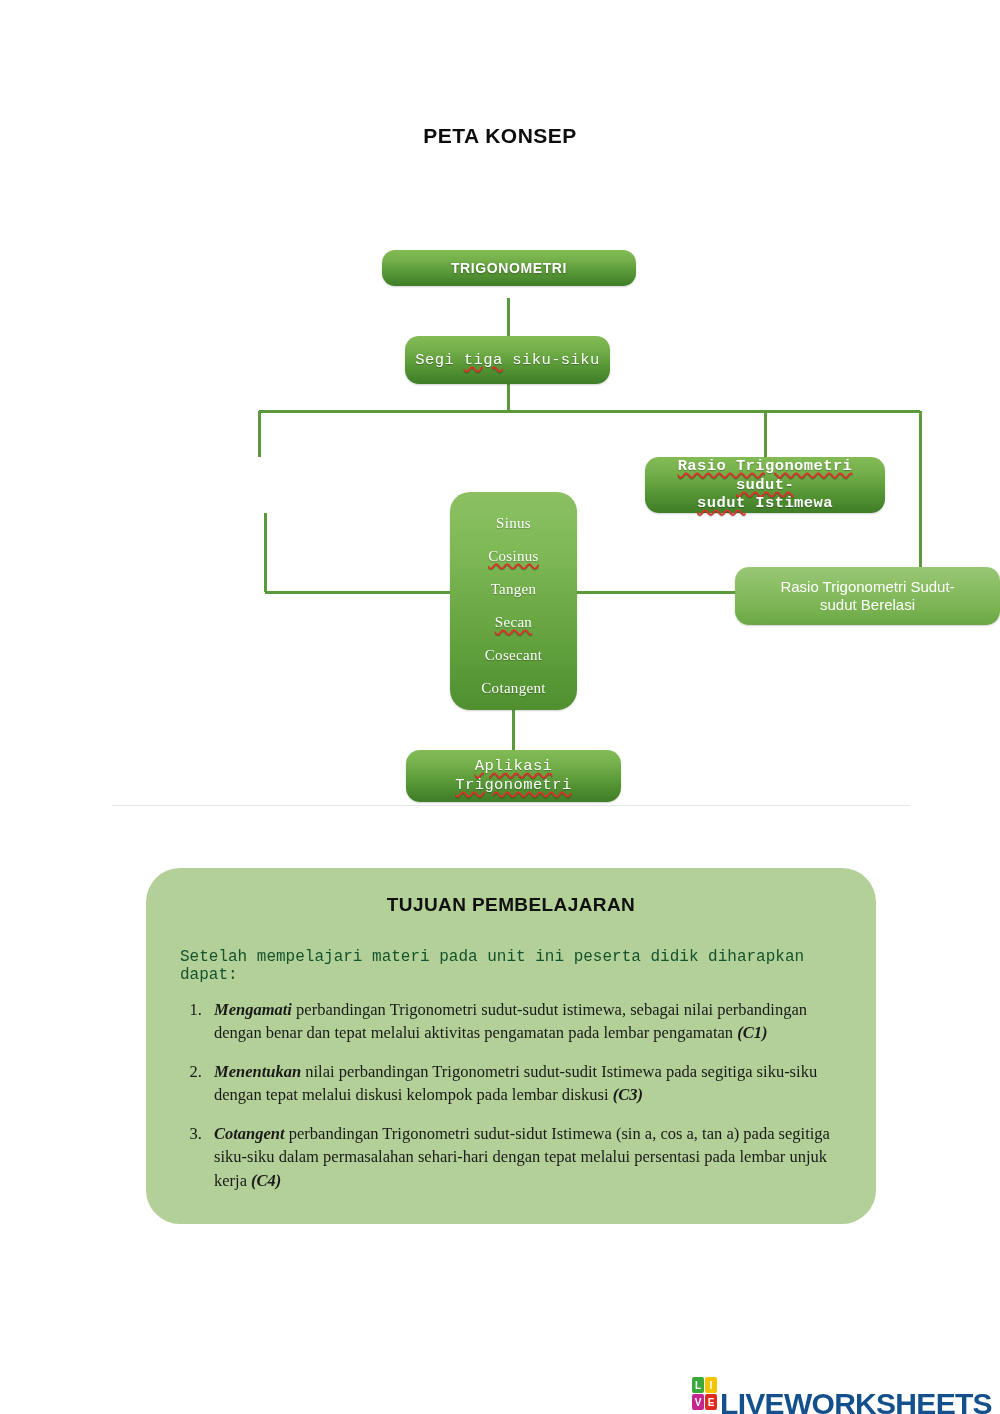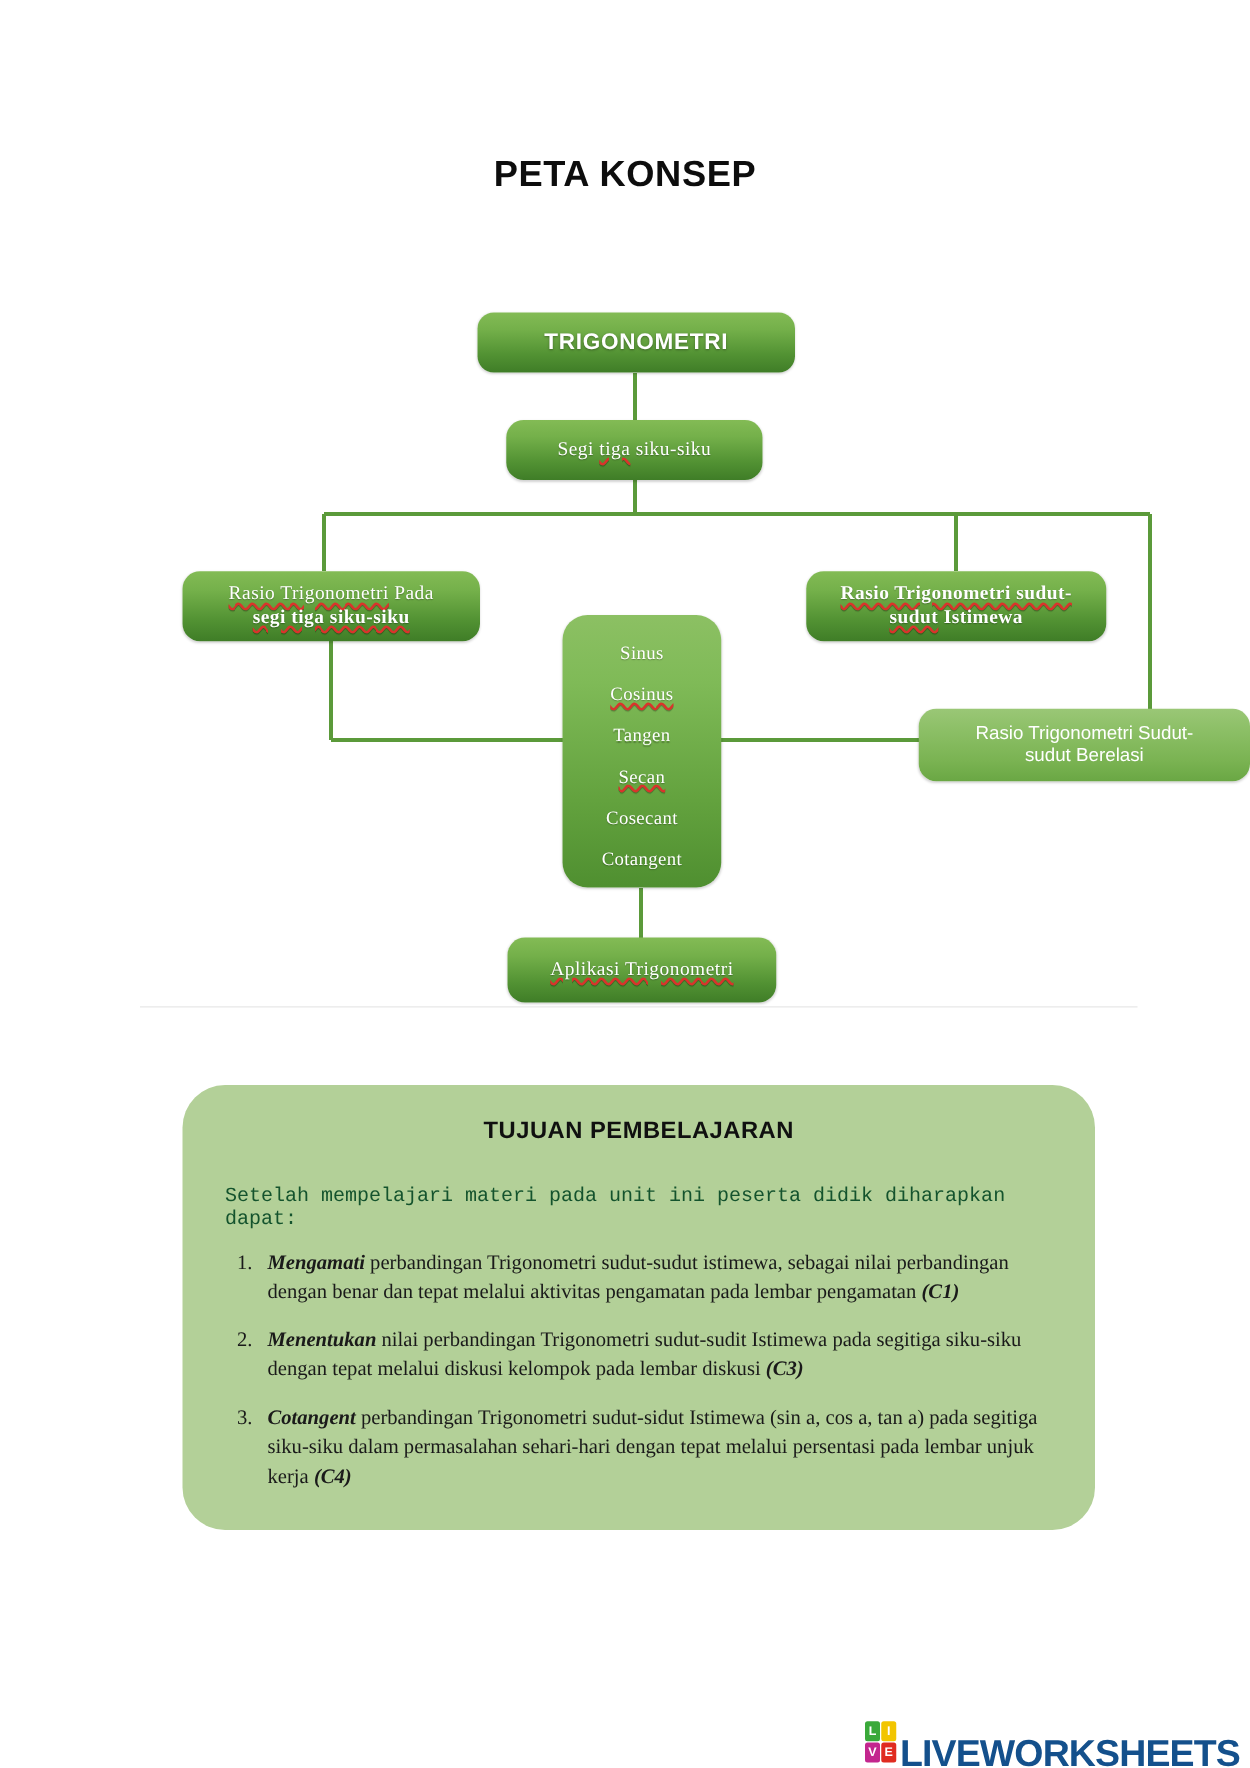--- a/index.html
+++ b/index.html
@@ -18,21 +18,21 @@
 
   
   .page-title {
     position: absolute;
     left: 0;
     top: 124px;
     width: 1000px;
     text-align: center;
     font-family: "Liberation Sans", sans-serif;
     font-weight: bold;
-    font-size: 29px;
+    font-size: 21px;
     letter-spacing: 0.5px;
     color: #0d0d0d;
   }
 
   
   .concept-map {
     position: absolute;
     left: 0;
     top: 0;
     width: 1000px;
@@ -59,32 +59,32 @@
     align-items: center;
     justify-content: center;
     background: linear-gradient(to bottom, #83bb55 0%, #74b04a 28%, #529233 70%, #3f7d27 100%);
     box-shadow: 0 1px 2px rgba(0,0,0,0.18);
     line-height: 1.2;
   }
   .node-inner { width: 100%; padding: 0 10px; box-sizing: border-box; }
 
   
   .node-root {
-    left: 382px; top: 250px; width: 254px; height: 48px;
+    left: 382px; top: 250px; width: 254px; height: 36px;
     border-radius: 13px;
     font-family: "Liberation Sans", sans-serif;
     font-weight: bold;
-    font-size: 18px;
+    font-size: 14px;
     letter-spacing: 0.6px;
     text-shadow: 0 1px 2px rgba(0,0,0,0.35);
   }
 
   
   .node-serif {
-    font-family: Liberation Serif, serif;
+    font-family: Liberation Mono, monospace;
     font-size: 15.5px;
     text-shadow: 0 1px 1px rgba(0,0,0,0.30);
     letter-spacing: 0.4px;
   }
 
   .node-triangle { left: 405px; top: 336px;  width: 205px; height: 48px; }
   .node-ratio-right-tri { left: 146px; top: 457px; width: 238px; height: 56px; }
   .node-ratio-special { left: 645px; top: 457px; width: 240px; height: 56px; }
   .node-ratio-related {
     left: 735px; top: 567px; width: 265px; height: 58px;
@@ -249,26 +249,20 @@
   </svg>
 
   <div class="node node-root">
     <span class="node-inner">TRIGONOMETRI</span>
   </div>
 
   <div class="node node-serif node-triangle">
     <span class="node-inner">Segi <span class="sq">tiga</span> siku-siku</span>
   </div>
 
-  <div class="node node-serif node-ratio-right-tri">
-    <span class="node-inner">
-      <span class="sq">Rasio Trigonometri</span> Pada<br>
-      <span class="ln-bold sq">segi tiga siku-siku</span>
-    </span>
-  </div>
 
   <div class="node node-serif node-ratio-special">
     <span class="node-inner ln-bold">
       <span class="sq">Rasio Trigonometri sudut-</span><br>
       <span class="sq">sudut</span> Istimewa
     </span>
   </div>
 
   <div class="node node-ratio-related">
     <span class="node-inner">

